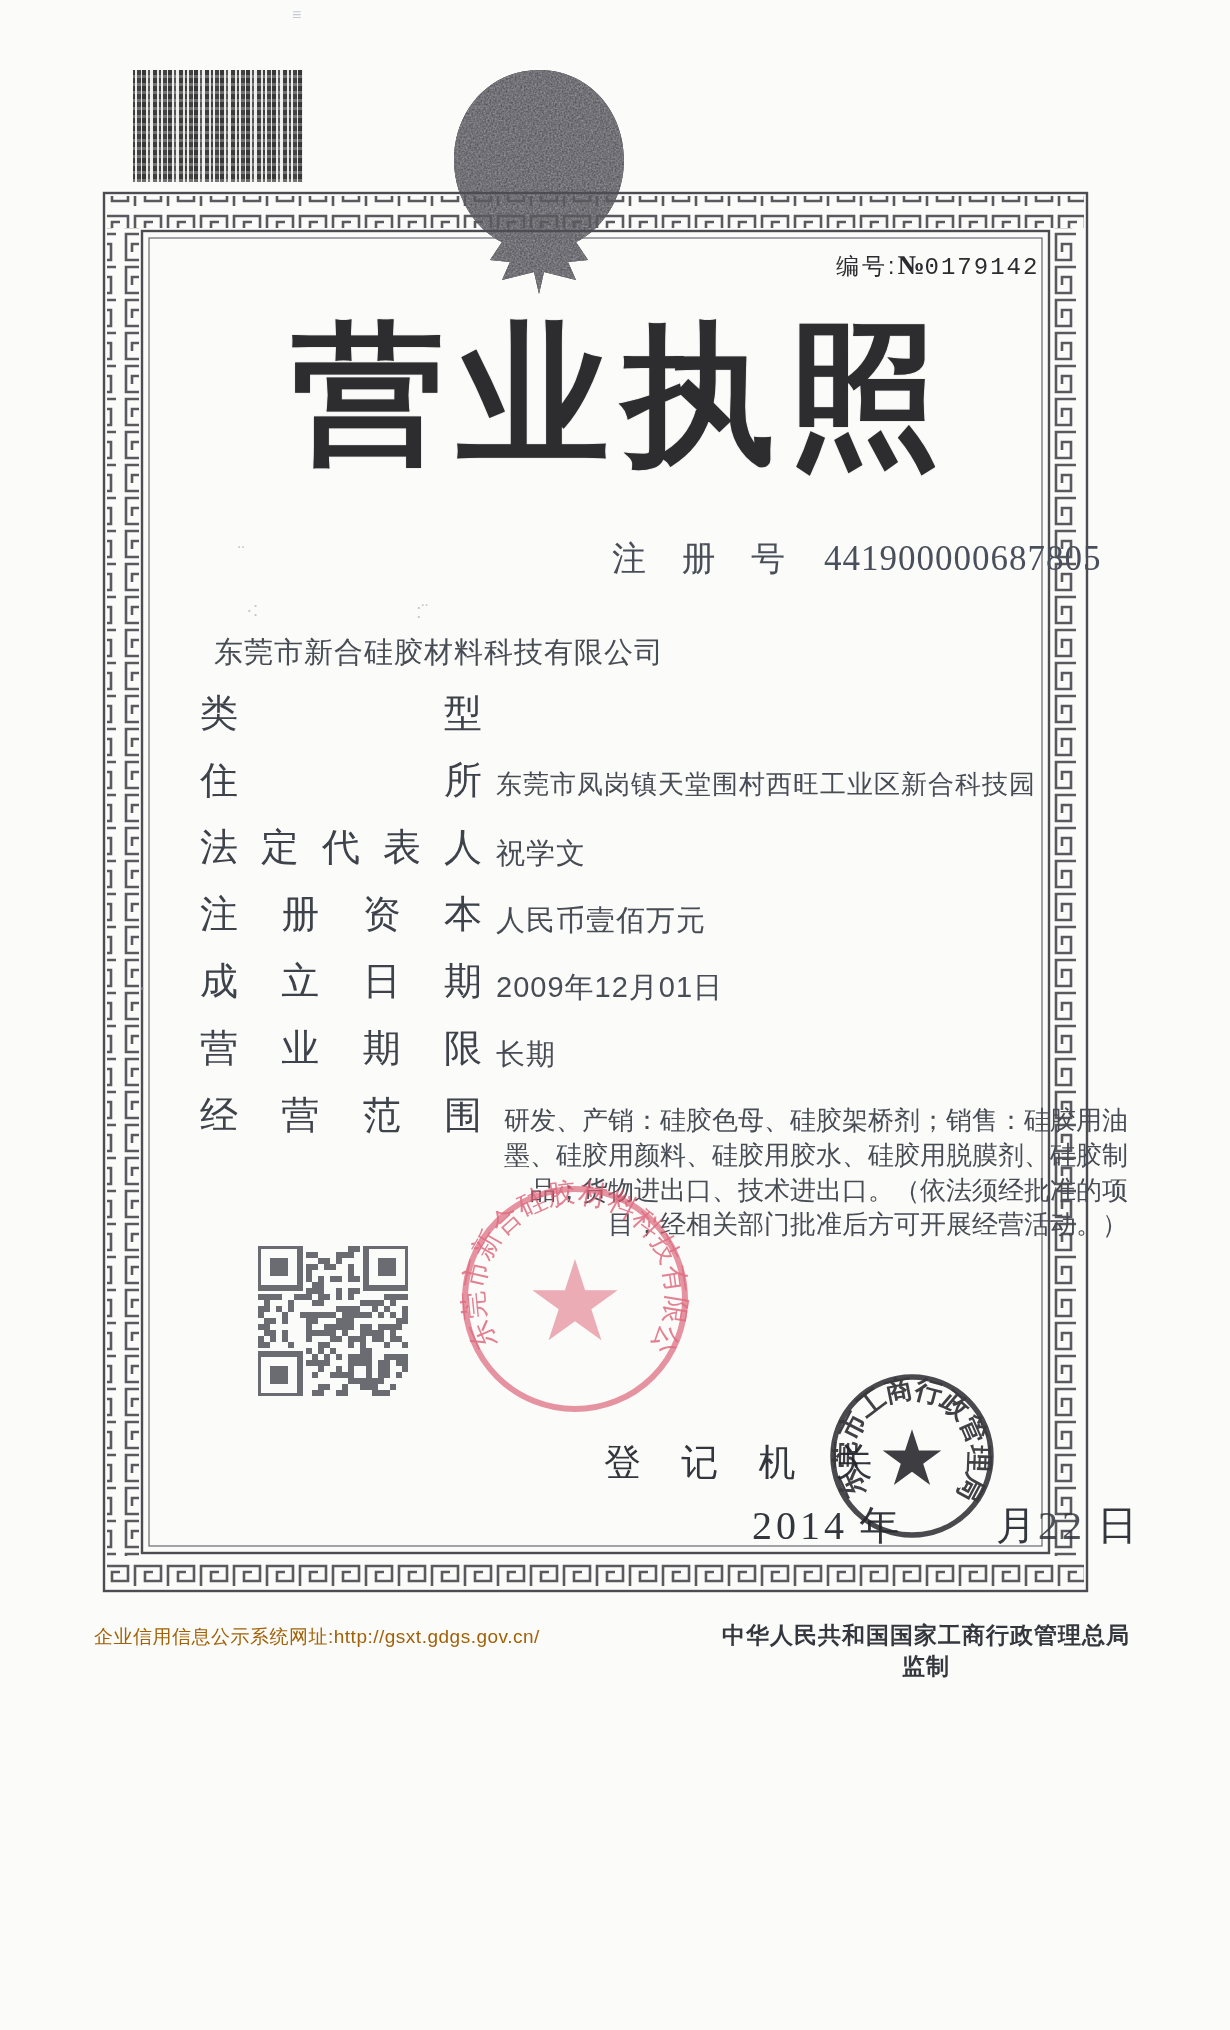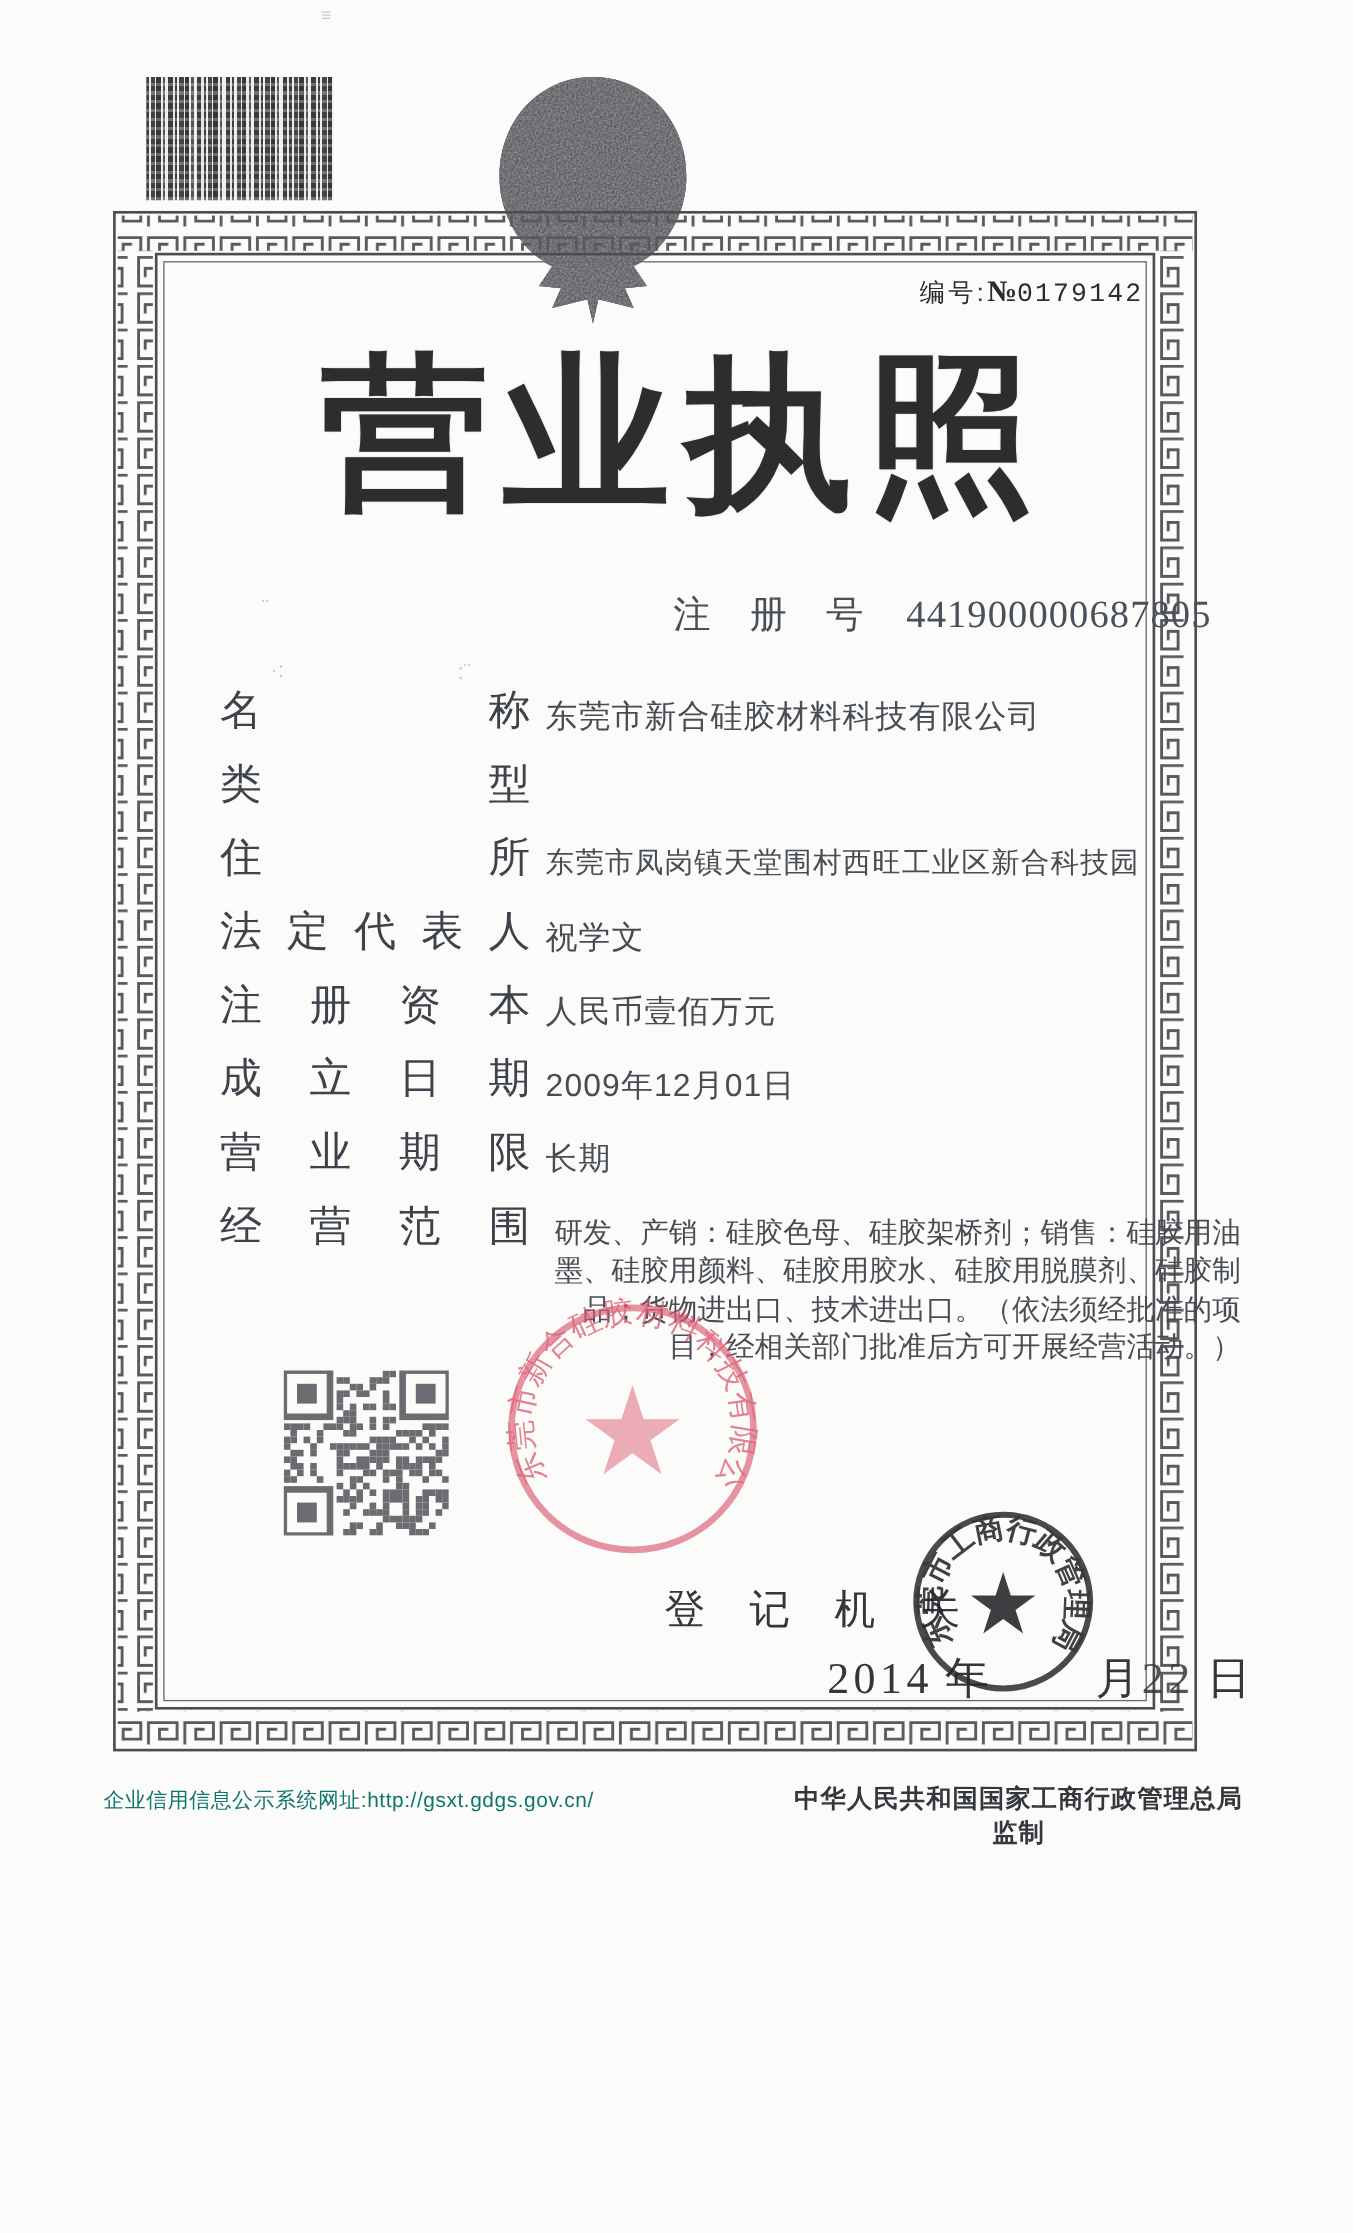--- a/index.html
+++ b/index.html
@@ -80,21 +80,21 @@
     left:604px;top:1438px;font-size:37px;letter-spacing:15px;color:#33373d;
   }
   .dateline{color:#33373d;font-size:40px;}
   .dl-year{left:752px;top:1498px;}
   .dl-month{left:996px;top:1498px;}
   .dl-day{left:1038px;top:1498px;}
   .dateline .num{font-family:"Liberation Serif",serif;letter-spacing:4px;}
 
   
   .footer-left{
-    left:94px;top:1624px;font-size:19px;color:#0f766e;letter-spacing:.5px;
+    left:94px;top:1624px;font-size:19px;color:#a16207;letter-spacing:.5px;
     font-family:"Liberation Sans",sans-serif;
   }
   .footer-right{
     left:712px;top:1620px;width:428px;text-align:center;
     font-size:23px;color:#34383e;font-weight:bold;letter-spacing:1px;
   }
 
   
   .smudge{
     color:#9aa2b2;opacity:.55;filter:blur(.6px);font-size:20px;
@@ -156,21 +156,20 @@
   <span>执</span>
   <span>照</span>
 </div>
 
 <div class="abs regno">
   <span class="lbl">注 册 号</span>
   <span class="val">441900000687805</span>
 </div>
 
 <div class="frow" style="top:626px">
-  <span class="flabel">名称</span>
   <span class="fvalue">东莞市新合硅胶材料科技有限公司</span>
 </div>
 <div class="frow" style="top:693px">
   <span class="flabel">类型</span>
 </div>
 <div class="frow small" style="top:760px">
   <span class="flabel">住所</span>
   <span class="fvalue">东莞市凤岗镇天堂围村西旺工业区新合科技园</span>
 </div>
 <div class="frow" style="top:827px">

